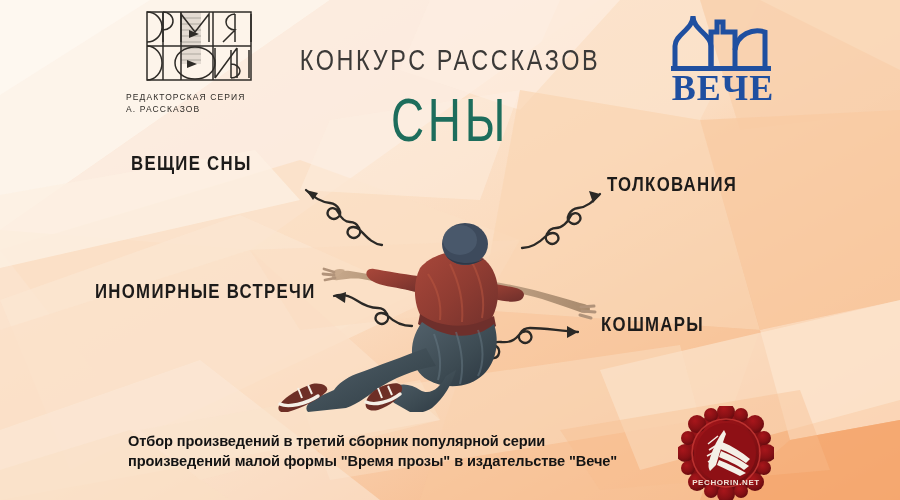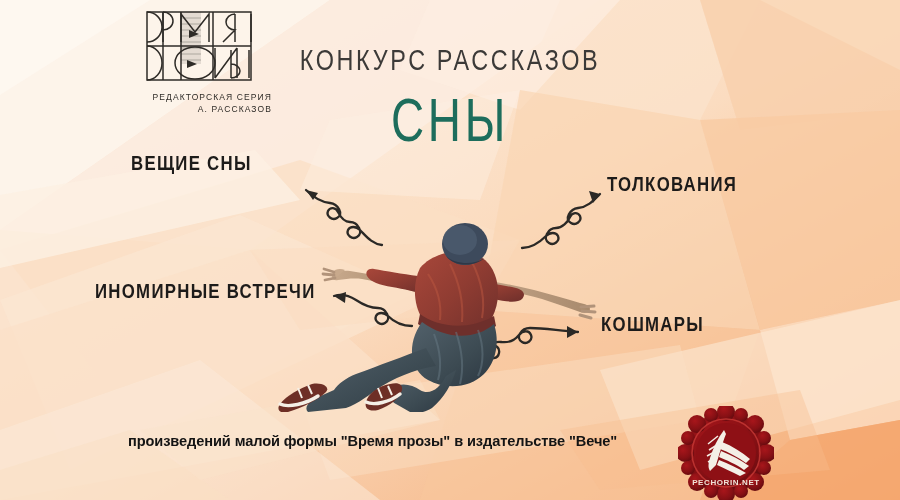--- a/index.html
+++ b/index.html
@@ -26,21 +26,21 @@
     height: 100%;
     display: block;
   }
 
   
   .logo-vremya {
     position: absolute;
     left: 126px;
     top: 8px;
     width: 146px;
-    text-align: right;
+    text-align: left;
     color: #2e2b27;
   }
   .logo-vremya .mark {
     display: block;
     width: 124px;
     height: 80px;
     margin: 0 auto 3px auto;
   }
   .logo-vremya .l1 {
     font-size: 8.5px;
@@ -254,20 +254,36 @@
           <line x1="44" y1="52" x2="64" y2="52"></line>
       </g>
 
       <polygon points="52,22 62,26 52,30" fill="#2e2b27"></polygon>
       <polygon points="50,52 60,56 50,60" fill="#2e2b27"></polygon>
     </svg>
     <div class="l1">РЕДАКТОРСКАЯ СЕРИЯ</div>
     <div class="l2">А. РАССКАЗОВ</div>
   </div>
 
+  <div class="logo-veche">
+    <svg class="mark" viewBox="0 0 112 62">
+      <g fill="none" stroke="#1f4fa0" stroke-width="5" stroke-linejoin="miter">
+
+        <path d="M8 58 L8 36 C8 24 26 20 26 6 C26 20 44 24 44 36 L44 58"></path>
+
+        <path d="M44 58 L44 22 L50 22 L50 12 L56 12 L56 22 L68 22 L68 58"></path>
+
+        <path d="M68 40 C70 24 86 18 98 22 L98 58"></path>
+      </g>
+      <rect x="4" y="56" width="100" height="5" fill="#1f4fa0"></rect>
+    </svg>
+    <svg class="word" viewBox="0 0 120 42">
+      <text x="60" y="34" text-anchor="middle" font-family="'Liberation Serif', serif" font-size="36" font-weight="700" fill="#1f4fa0" letter-spacing="1">ВЕЧЕ</text>
+    </svg>
+  </div>
 
   <div class="headline">КОНКУРС РАССКАЗОВ</div>
   <div class="maintitle">СНЫ</div>
 
   <svg class="arrow-layer" viewBox="0 0 900 500">
     <g fill="none" stroke="#2b2926" stroke-width="2.3" stroke-linecap="round">
 
       <path d="M382 245 C 372 244 366 236 360 230
                C 356 226 350 226 348 230 C 346 235 352 240 357 237
                C 364 233 358 222 350 222
@@ -385,20 +401,21 @@
              C 138 178 136 170 142 166 C 150 160 162 162 170 168
              C 180 174 190 166 196 154 Z" fill="url(#jeans)"></path>
 
     <path d="M140 162 C 128 164 118 172 116 180 C 114 187 120 190 128 188
              C 140 184 150 176 152 168 C 153 162 148 160 140 162 Z" fill="#6e2f26"></path>
     <path d="M116 180 C 124 184 140 180 150 172" stroke="#f4efe6" stroke-width="3.5" fill="none" stroke-linecap="round"></path>
     <path d="M128 166 L132 176 M138 164 L142 173" stroke="#f4efe6" stroke-width="2" fill="none"></path>
   </svg>
 
   <div class="caption">
+    <span>Отбор произведений в третий сборник популярной серии</span>
     <span>произведений малой формы "Время прозы" в издательстве "Вече"</span>
   </div>
 
   <svg class="seal" viewBox="0 0 96 94">
     <defs>
       <radialGradient id="waxg" cx="0.38" cy="0.32" r="0.78">
         <stop offset="0" stop-color="#a8161b"></stop>
         <stop offset="0.6" stop-color="#851014"></stop>
         <stop offset="1" stop-color="#5c090d"></stop>
       </radialGradient>

